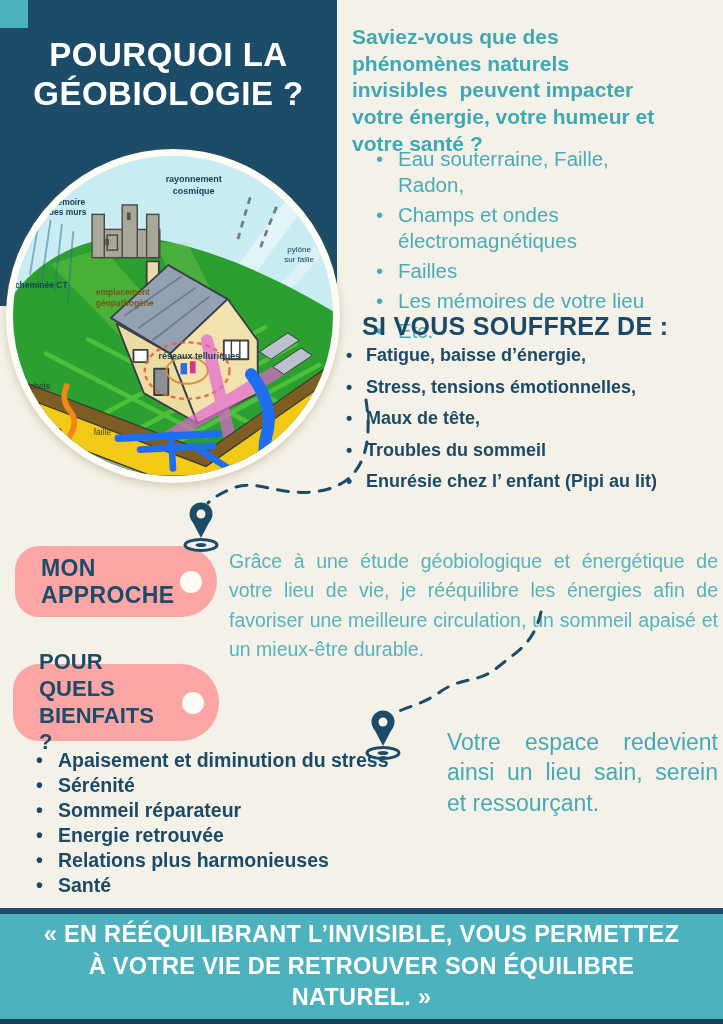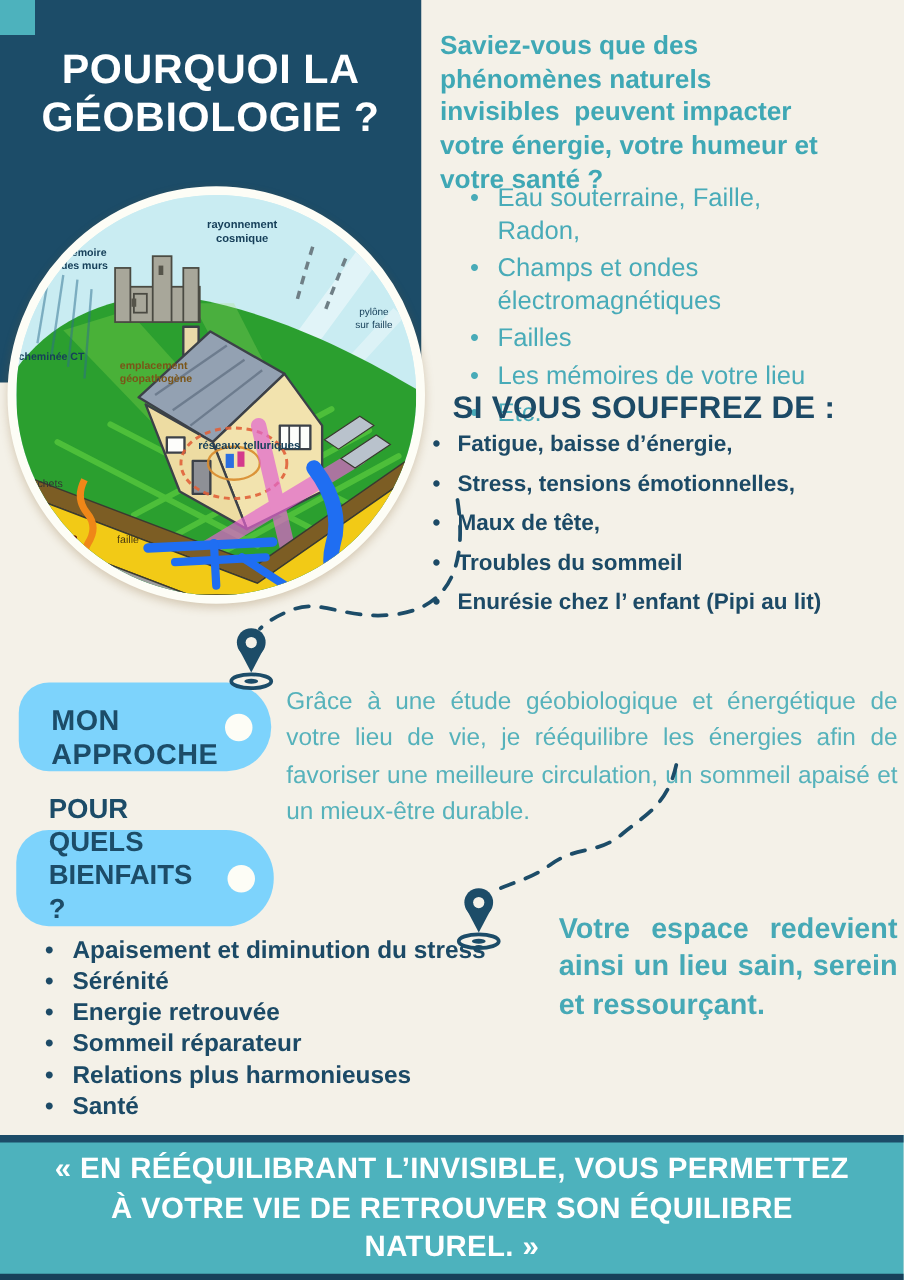--- a/index.html
+++ b/index.html
@@ -46,22 +46,22 @@
   }
   .suffer-list{left:342px;top:345px;width:382px;margin:0;padding:0;list-style:none;}
   .suffer-list li{
     position:relative;padding-left:24px;color:#1C4A66;font-size:18px;
     font-weight:bold;line-height:1.2;margin:0 0 10px 0;
   }
   .suffer-list li::before{content:"•";position:absolute;left:4px;top:0;}
 
   
   .tag{
-    background:#7dd3fc;color:#1C4C68;font-weight:bold;
-    display:flex;align-items:flex-end;box-sizing:border-box;
+    background:#fca5a5;color:#1C4C68;font-weight:bold;
+    display:flex;align-items:center;box-sizing:border-box;
     border-radius:26px 38px 38px 26px;padding-left:26px;padding-right:46px;
   }
   .tag-hole{
     position:absolute;right:15px;top:50%;transform:translateY(-50%);
     width:22px;height:22px;border-radius:50%;background:#FDFDF6;
   }
   .approach-tag{left:15px;top:546px;width:202px;height:71px;font-size:23px;letter-spacing:.4px;}
   .benefits-tag{left:13px;top:664px;width:206px;height:77px;font-size:22px;line-height:1.22;}
 
   .approach-text{
@@ -70,21 +70,21 @@
   }
 
   .benefits-list{left:30px;top:748px;width:370px;margin:0;padding:0;list-style:none;}
   .benefits-list li{
     position:relative;padding-left:28px;color:#1C4A66;font-size:19.5px;
     font-weight:bold;line-height:1.28;margin:0;
   }
   .benefits-list li::before{content:"•";position:absolute;left:6px;top:0;}
 
   .result-text{
-    left:447px;top:727px;width:271px;color:#46A9B6;font-size:23px;font-weight:bold;
+    left:447px;top:727px;width:271px;color:#46A9B6;font-size:23px;font-weight:normal;
     line-height:1.32;text-align:justify;
   }
 
   
   .quote-banner{
     left:0;top:908px;width:723px;height:116px;background:#4DB2BD;
     border-top:6px solid #1C4C68;border-bottom:5px solid #17405A;
     box-sizing:border-box;display:flex;align-items:center;justify-content:center;
   }
   .quote-text{
@@ -245,22 +245,22 @@
   </div>
   <div class="abs approach-text">Grâce à une étude géobiologique et énergétique de votre lieu de vie, je rééquilibre les énergies afin de favoriser une meilleure circulation, un sommeil apaisé et un mieux-être durable.</div>
 
   <div class="abs tag benefits-tag">
     <span style="width:130px;">POUR QUELS BIENFAITS ?</span>
     <span class="tag-hole"></span>
   </div>
   <ul class="abs benefits-list">
     <li>Apaisement et diminution du stress</li>
     <li>Sérénité</li>
+    <li>Sommeil réparateur</li>
     <li>Energie retrouvée</li>
-    <li>Sommeil réparateur</li>
     <li>Relations plus harmonieuses</li>
     <li>Santé</li>
   </ul>
   <div class="abs result-text">Votre espace redevient ainsi un lieu sain, serein et ressourçant.</div>
 
   <div class="abs quote-banner">
     <p class="quote-text">« EN RÉÉQUILIBRANT L’INVISIBLE, VOUS PERMETTEZ À VOTRE VIE DE RETROUVER SON ÉQUILIBRE NATUREL. »</p>
   </div>
 
   <svg class="abs overlay" viewBox="0 0 723 1024">

